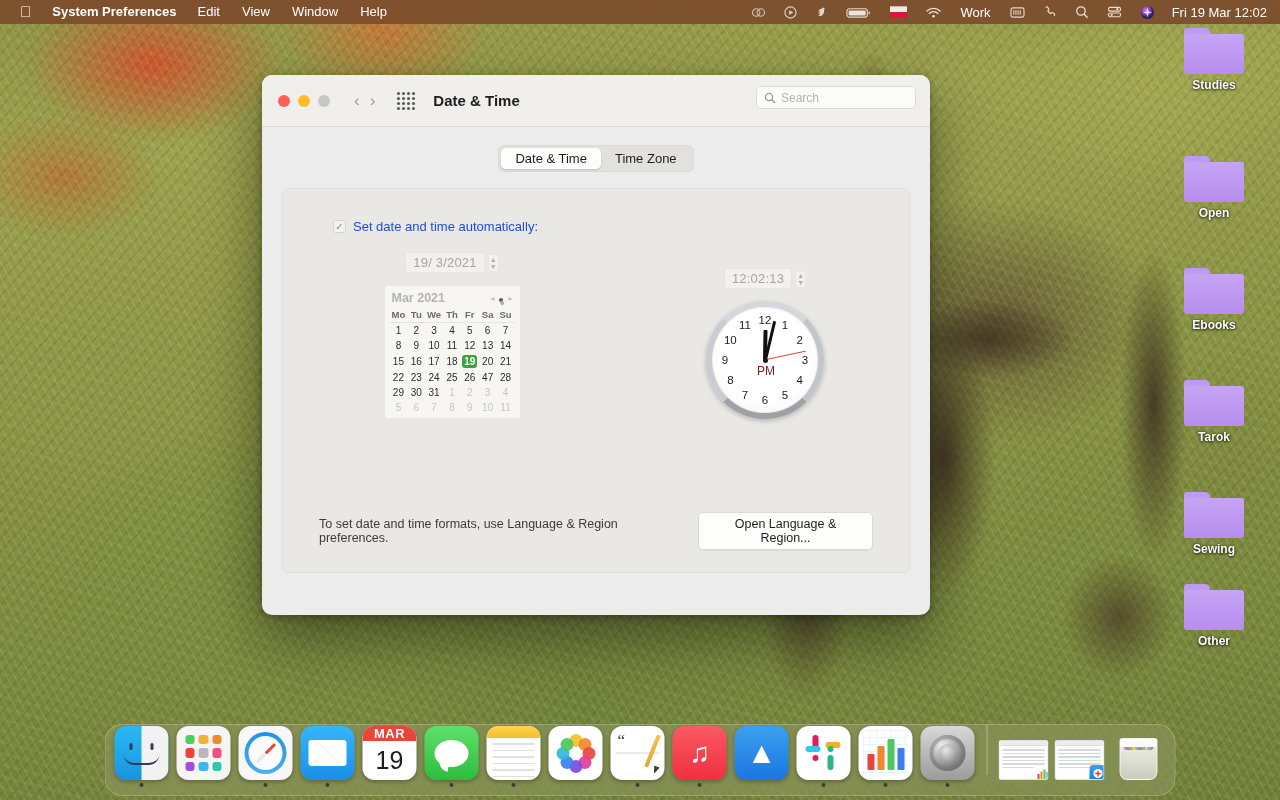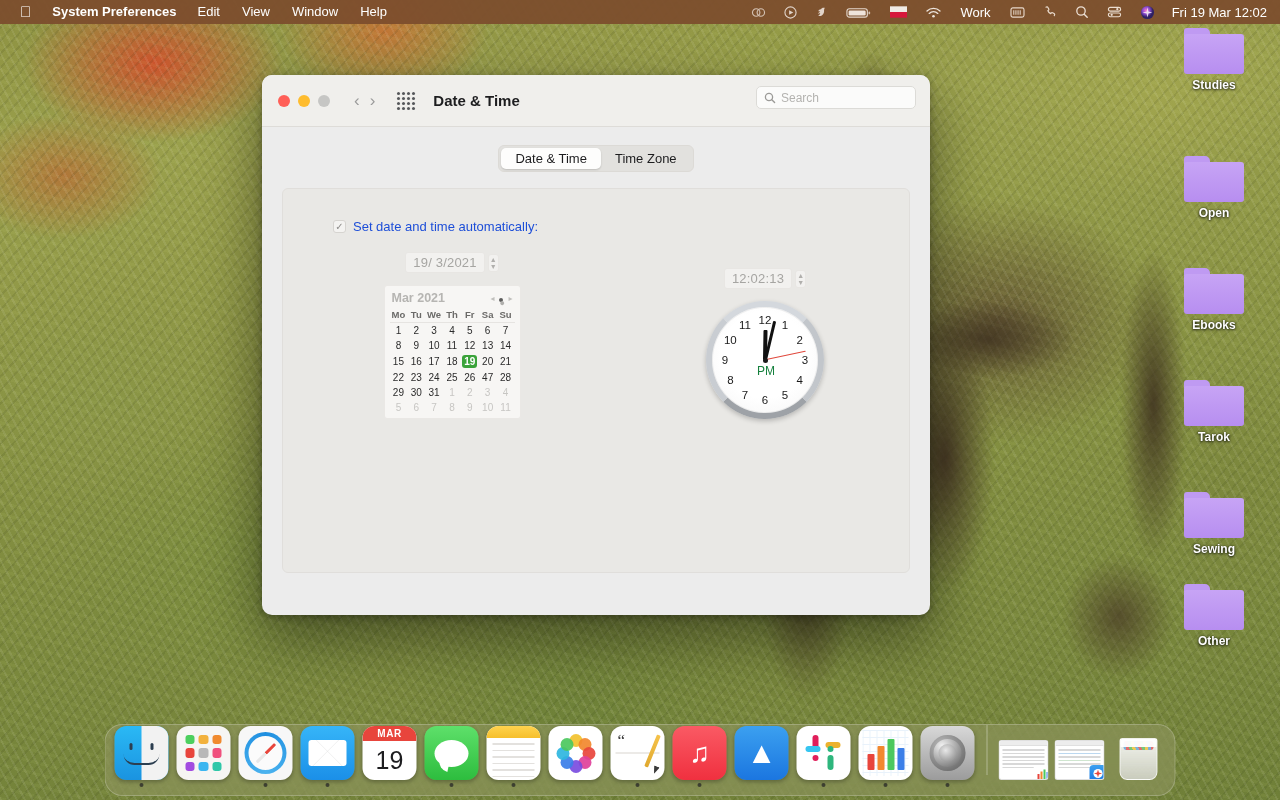--- a/index.html
+++ b/index.html
@@ -213,21 +213,21 @@
     border-color: #d4d8dd #c2c6cb #9ea2a7 #c9cdd2;
     box-shadow: 0 2px 5px rgba(0,0,0,.22), inset 0 0 0 1px rgba(0,0,0,.06);
   }
   .cnum {
     position: absolute; font-size: 11.5px; color: #1a1a1a;
     width: 14px; text-align: center; left: 50%; top: 50%;
     transform-origin: center;
   }
   .pm {
     position: absolute; left: 2px; right: 0; top: 63px; text-align: center;
-    font-size: 12px; color: #15803d;
+    font-size: 12px; color: #7f1d1d;
   }
   .hand {
     position: absolute; left: 50%; top: 50%; transform-origin: 50% 100%;
     background: #111; border-radius: 1px;
   }
   .hand.hour { width: 4px; height: 30px; margin-left: -2px; margin-top: -30px; }
   .hand.min  { width: 3px; height: 40px; margin-left: -1.5px; margin-top: -40px; }
   .hand.sec  { width: 1.2px; height: 42px; margin-left: -0.6px; margin-top: -42px; background: #e0483c; }
   .pin {
     position: absolute; left: 50%; top: 50%; width: 5px; height: 5px;
@@ -303,21 +303,21 @@
   .i-safari .needle { position: absolute; left: 50%; top: 50%; width: 2.5px; height: 26px;
       margin: -13px 0 0 -1.25px; background: linear-gradient(180deg,#e8463c 50%, #e8e8e8 50%);
       transform: rotate(45deg); border-radius: 1px; }
   .i-mail { background: linear-gradient(180deg,#36b5f8,#1b8fe8); display: flex;
             align-items: center; justify-content: center; }
   .i-mail .env { width: 38px; height: 26px; background: #fff; border-radius: 3px; position: relative; overflow: hidden; }
   .i-mail .env::after { content:""; position:absolute; left:0; top:0; width:38px; height:26px;
      background: linear-gradient(135deg, transparent 46%, #dcdcdc 47%, transparent 48%),
                  linear-gradient(-135deg, transparent 46%, #dcdcdc 47%, transparent 48%); }
   .i-cal { background: #fff; }
-  .i-cal .top { height: 15px; background: #e8453c; color: #fff; font-size: 10px; font-weight: bold;
+  .i-cal .top { height: 15px; background: #e8453c; color: #fff; font-size: 13px; font-weight: bold;
                 display: flex; align-items: center; justify-content: center; letter-spacing: .5px; }
   .i-cal .day { height: 39px; display: flex; align-items: center; justify-content: center;
                 font-size: 25px; color: #1d1d1f; }
   .i-msg { background: linear-gradient(180deg,#5ee06a,#2dbd3e); display: flex;
            align-items: center; justify-content: center; }
   .i-msg .bub { width: 34px; height: 27px; background: #fff; border-radius: 50%; position: relative; }
   .i-msg .bub::after { content:""; position:absolute; left:4px; bottom:-4px; width:10px; height:10px;
            background:#fff; border-radius: 0 0 0 10px; transform: rotate(12deg); }
   .i-notes { background: #fff; }
   .i-notes .top { height: 12px; background: linear-gradient(180deg,#ffd34e,#f6bf2c); }
@@ -677,20 +677,24 @@
               </div>
             <div class="pm">PM</div>
             <div class="hand hour" id="hand-hour" style="transform: rotate(1deg);"></div>
             <div class="hand min" id="hand-min" style="transform: rotate(13.3deg);"></div>
             <div class="hand sec" id="hand-sec" style="transform: rotate(78deg);"></div>
             <div class="pin"></div>
           </div>
         </div>
       </div>
 
+      <div class="fmtrow">
+        <span class="fmttext">To set date and time formats, use Language &amp; Region preferences.</span>
+        <button class="btn">Open Language &amp; Region...</button>
+      </div>
     </div>
   </div>
 
 </div>
 
 <div id="dock">
 
   <div class="dockitem">
     <div class="dico i-finder">
       <div class="half"></div>

